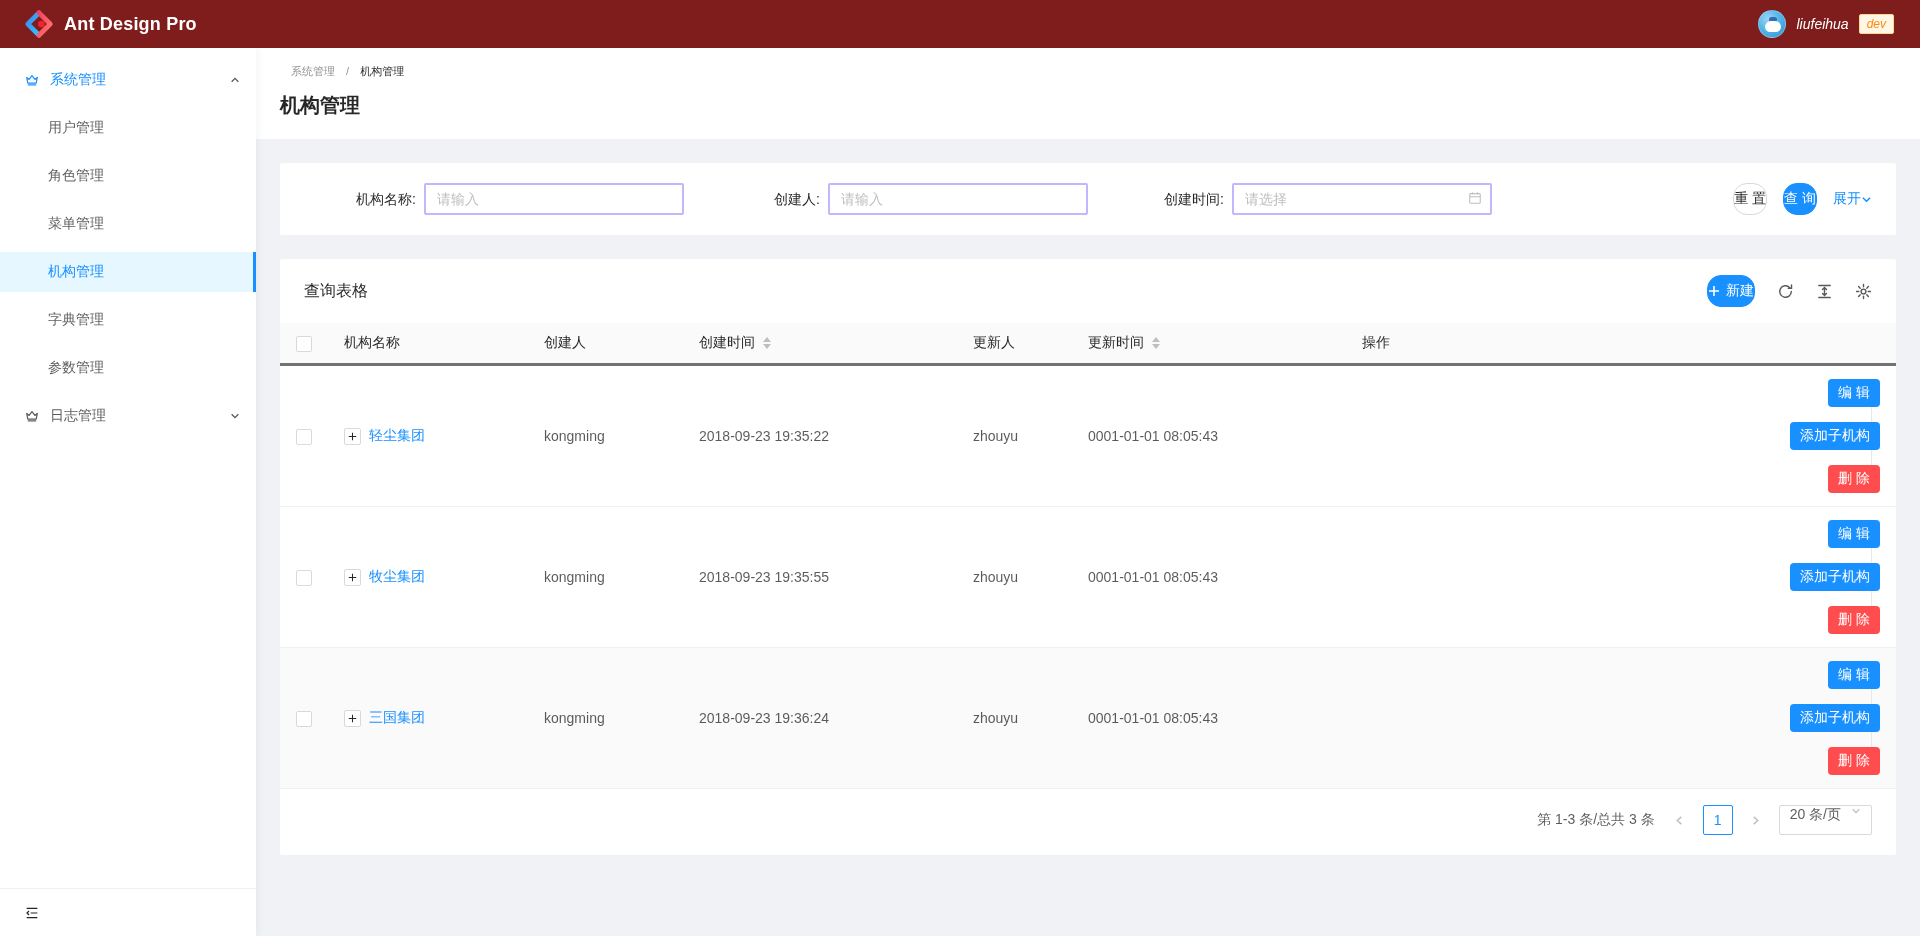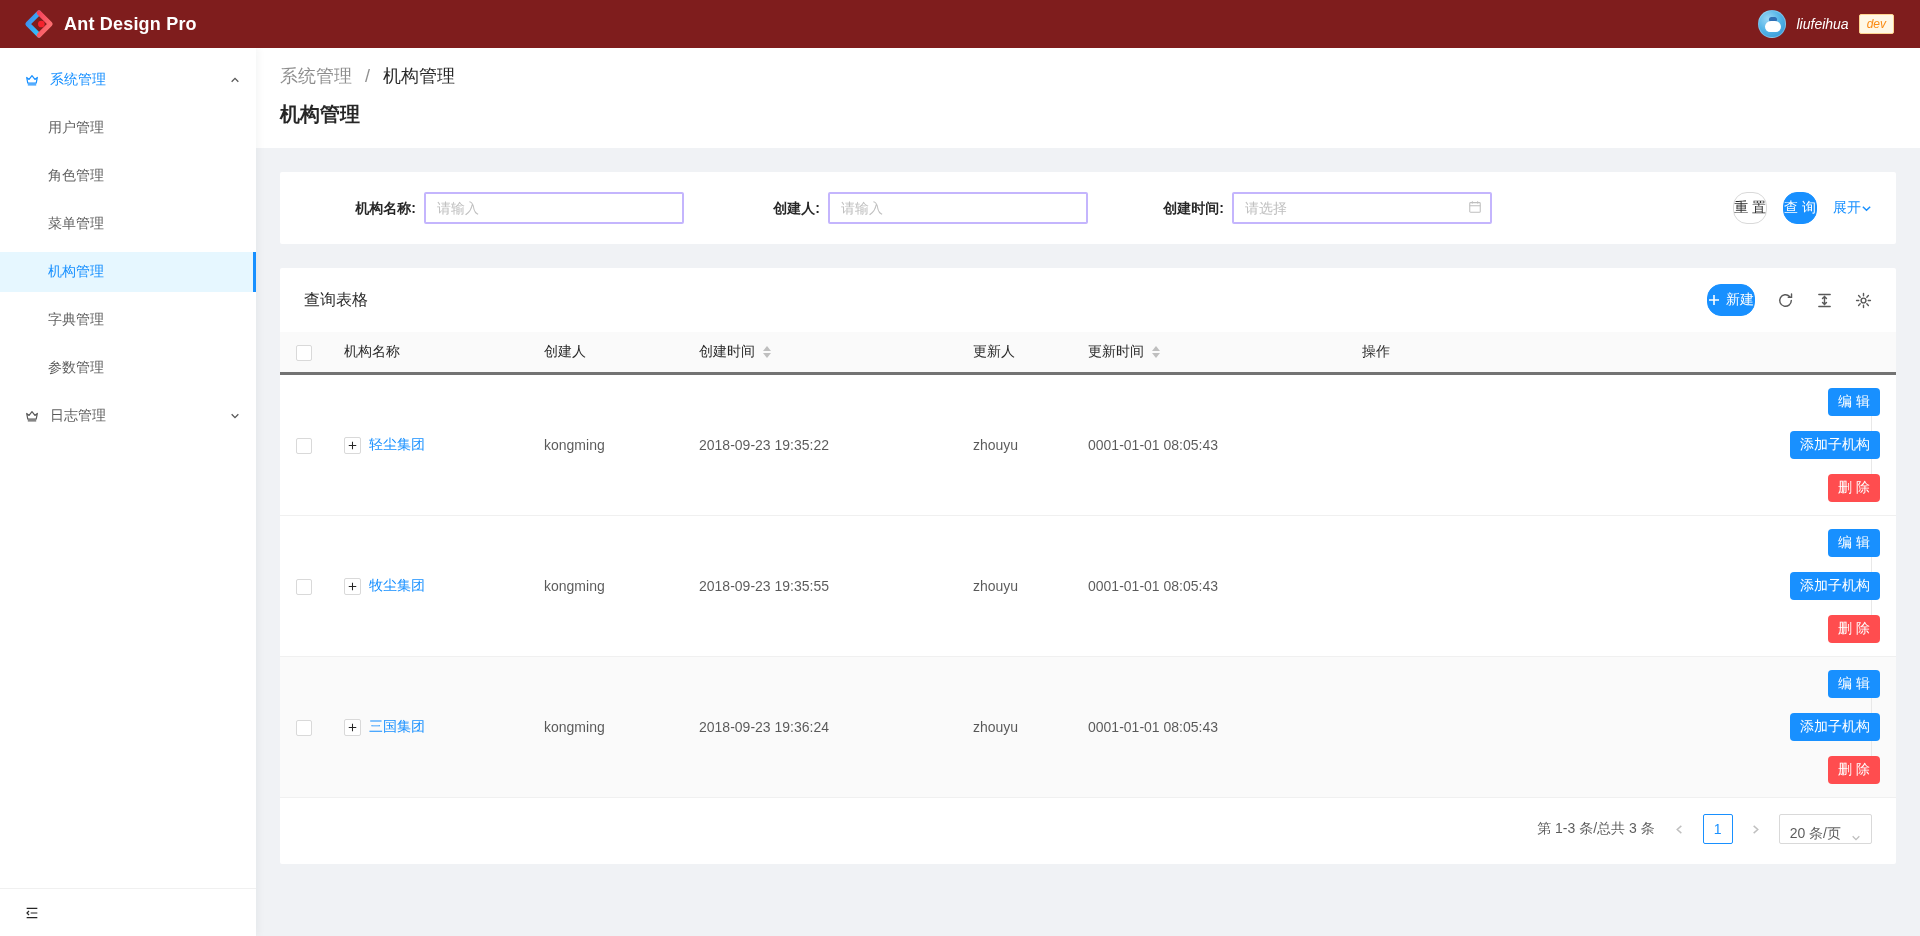--- a/index.html
+++ b/index.html
@@ -51,32 +51,32 @@
   .menu-item.parent-active { color:#1890ff; }
   .menu-item.selected { background:#e6f7ff; color:#1890ff; }
   .menu-item.selected::after { content:""; position:absolute; right:0; top:0; bottom:0; width:3px; background:#1890ff; }
   .mi-arrow { margin-left:auto; color:#595959; display:inline-flex; }
   .sidebar-footer {
     height:48px; border-top:1px solid #f0f0f0; display:flex; align-items:center; padding-left:24px; color:rgba(0,0,0,.85);
   }
   
   .main { position:absolute; left:256px; top:48px; width:1664px; }
   .page-header { background:#fff; padding:16px 24px 20px; }
-  .breadcrumb { font-size:18px; margin-bottom:12px; }
+  .breadcrumb { font-size:11px; margin-bottom:12px;margin-left:11px; }
   .crumb { color:rgba(0,0,0,.45); cursor:pointer; }
   .crumb-sep { color:rgba(0,0,0,.45); margin:0 8px; }
   .crumb.current { color:rgba(0,0,0,.85); cursor:default; }
   .page-title { font-size:20px; font-weight:700; color:rgba(0,0,0,.85); line-height:28px; }
   .content { padding:24px; }
   .card { background:#fff; border-radius:2px; }
   
   .search-card { padding:20px 24px; margin-bottom:24px; }
   .search-form { display:flex; align-items:center; }
   .form-item { display:flex; align-items:center; width:380px; margin-right:24px; }
-  .form-label { flex:0 0 112px; text-align:right; margin-right:8px; color:rgba(0,0,0,.85); line-height:32px; white-space:nowrap;font-weight:bold; }
+  .form-label { flex:0 0 112px; text-align:right; margin-right:8px; color:rgba(0,0,0,.85); line-height:32px; white-space:nowrap; }
   .input-wrap { flex:1; position:relative; }
   .ant-input {
     width:100%; height:32px; border:2px solid #c4b5fd; border-radius:2px;
     padding:4px 11px; font-size:14px; color:rgba(0,0,0,.65); outline:none; background:#fff;
     font-family:inherit;
   }
   .ant-input::placeholder { color:#bfbfbf; }
   .date-icon { position:absolute; right:10px; top:8px; pointer-events:none; }
   .form-actions { margin-left:auto; display:flex; align-items:center; }
   .btn {
@@ -128,21 +128,21 @@
   
   .pagination { display:flex; align-items:center; justify-content:flex-end; padding:16px 24px 4px; gap:8px; }
   .page-total { color:rgba(0,0,0,.65); margin-right:2px; }
   .page-arrow { color:rgba(0,0,0,.25); display:inline-flex; align-items:center; justify-content:center; width:30px; height:30px; cursor:not-allowed; }
   .page-num {
     width:30px; height:30px; border:1px solid #1890ff; color:#1890ff; border-radius:2px;
     display:inline-flex; align-items:center; justify-content:center; background:#fff; cursor:pointer;
   }
   .page-size {
     height:30px; border:1px solid #d9d9d9; border-radius:2px; background:#fff; color:rgba(0,0,0,.65);
-    display:inline-flex; align-items:flex-end; padding:0 10px; gap:10px; cursor:pointer;
+    display:inline-flex; align-items:flex-start; padding:0 10px; gap:10px; cursor:pointer;
   }
   .select-caret { color:#bfbfbf; display:inline-flex; }
 </style>
 </head>
 <body>
 
 <header class="top-header">
   <div class="logo-wrap">
     <span style="display:inline-flex;">
       <svg width="30" height="30" viewBox="0 0 32 32">

